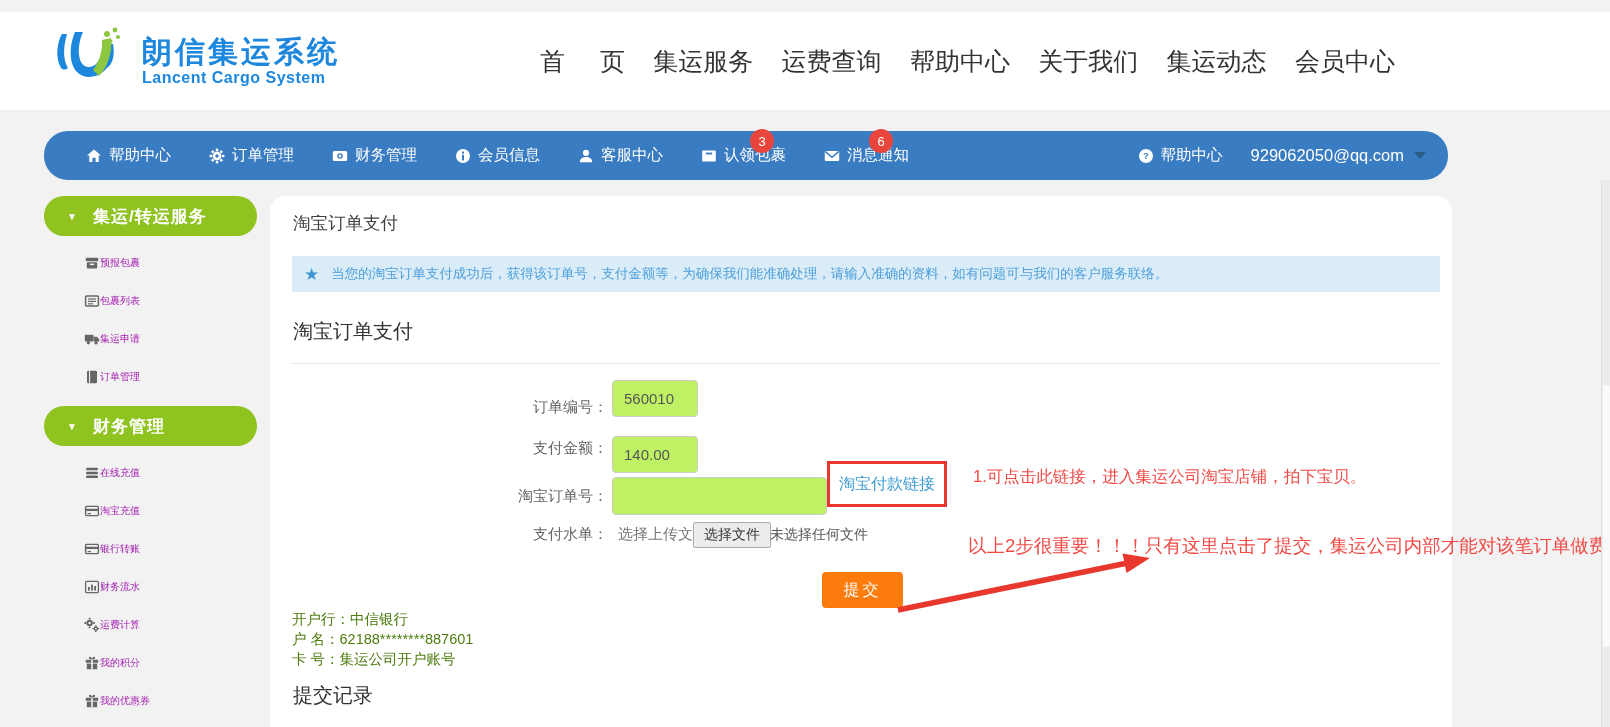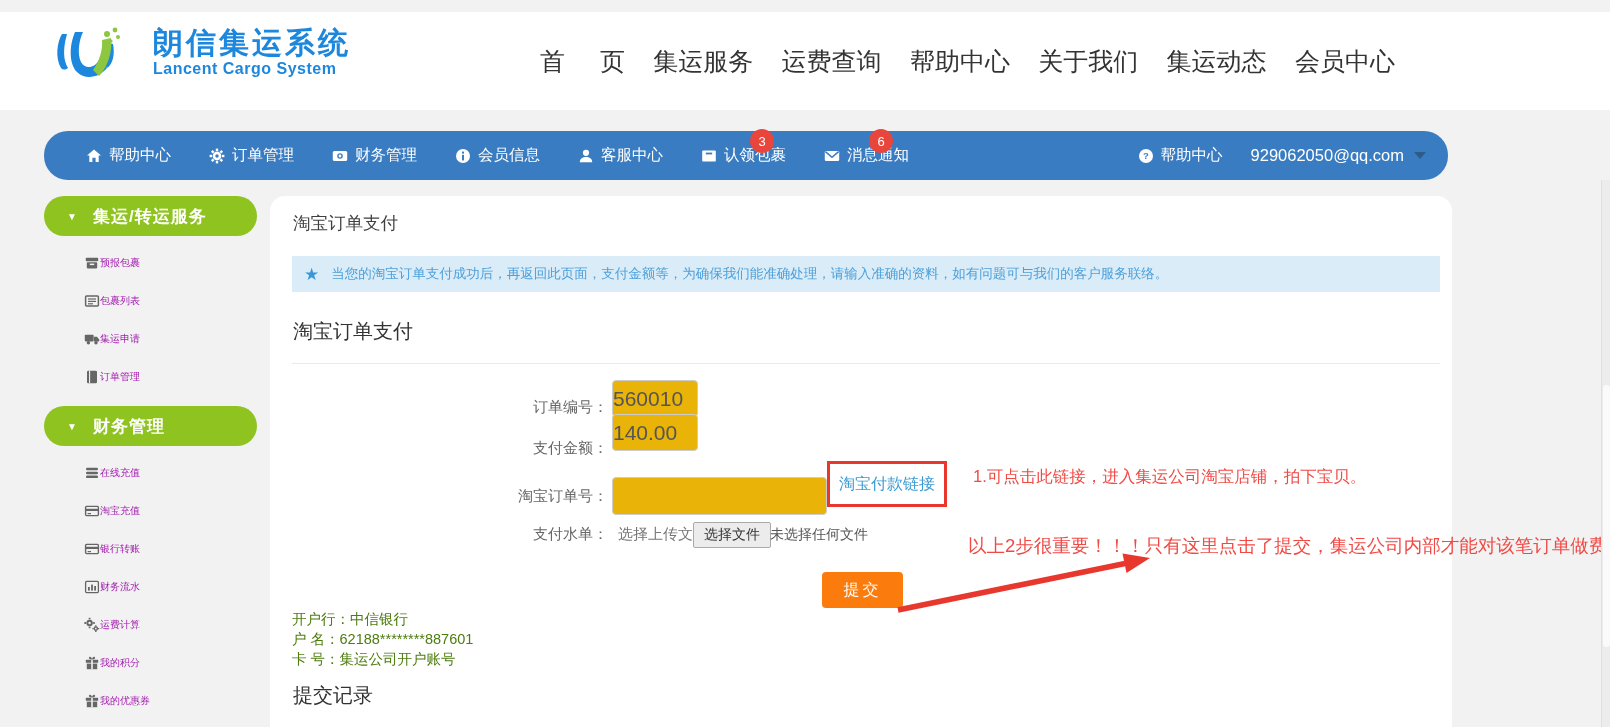--- a/index.html
+++ b/index.html
@@ -2,21 +2,21 @@
 <html><head>
 <meta charset="utf-8">
 <style>
   * { margin:0; padding:0; box-sizing:border-box; }
   html,body { background:#e9e9e9; }
   body { font-family:"Liberation Sans","DejaVu Sans",sans-serif; }
   .page { position:relative; width:1610px; height:727px; overflow:hidden; background:#f2f2f2; margin:0 auto; }
 
   
   .site-header { position:absolute; left:0; top:12px; width:1610px; height:98px; background:#ffffff; }
-  .logo { position:absolute; left:55px; top:14px; display:flex; gap:18px; cursor:pointer; }
+  .logo { position:absolute; left:55px; top:14px; display:flex; align-items:center; gap:7px; cursor:pointer; }
   .logo-mark { width:80px; height:70px; }
   .logo-text .cn { font-size:30px; font-weight:bold; color:#1c87dc; letter-spacing:3px; line-height:34px; }
   .logo-text .en { font-size:16px; font-weight:bold; color:#1c87dc; letter-spacing:0.5px; }
   .top-nav { position:absolute; left:540px; top:0; width:855px; height:98px; display:flex; align-items:center; justify-content:space-between; }
   .top-nav .tn-item { font-size:25px; color:#333; text-decoration:none; cursor:pointer; white-space:nowrap; }
   .top-nav .tn-item.wide { word-spacing:28px; }
 
   
   .member-bar { position:absolute; left:44px; top:131px; width:1404px; height:49px; background:#3a7cc1; border-radius:24px; }
   .mb-left { position:absolute; left:42px; top:0; height:49px; display:flex; align-items:center; gap:38px; }
@@ -40,23 +40,23 @@
   
   .card { position:absolute; left:270px; top:196px; width:1182px; height:560px; background:#fff; border-radius:15px 15px 0 0; }
   .page-title { position:absolute; left:23px; top:15px; font-size:17.5px; color:#404040; }
   .notice { position:absolute; left:22px; top:60px; width:1148px; height:36px; background:#daecf8; display:flex; align-items:center; padding-left:12px; gap:12px; }
   .notice .star { color:#3e97d3; font-size:17px; }
   .notice .ntext { color:#4da0da; font-size:13.5px; }
   .section-title { position:absolute; left:23px; top:122px; font-size:20px; color:#333; }
   .divider { position:absolute; left:22px; top:167px; width:1148px; height:1px; background:#e9e9e9; }
 
   .flabel { position:absolute; left:178px; width:160px; text-align:right; font-size:15px; color:#666; }
-  .finput { position:absolute; left:342px; height:37px; border:1px solid #ccc; border-radius:4px; font-size:21px; color:#555; outline:none; background:#eab308; font-family:inherit; }
+  .finput { position:absolute; left:342px; height:37px; border:1px solid #ccc; border-radius:4px; font-size:15px; color:#555; padding-left:11px; outline:none; background:#bef264; font-family:inherit; }
   .r1 { top:184px; } .r1l { top:192px; line-height:37px; }
-  .r2 { top:218px; } .r2l { top:233px; line-height:37px; }
+  .r2 { top:240px; } .r2l { top:233px; line-height:37px; }
   .r3 { top:281px; height:38px; } .r3l { top:281px; line-height:38px; }
   .pay-link-box { position:absolute; left:557px; top:265px; width:120px; height:46px; border:3px solid #e8372d; display:flex; align-items:center; justify-content:center; }
   .pay-link { color:#3d9ad1; font-size:16px; text-decoration:none; cursor:pointer; white-space:nowrap; }
   .r4l { top:322px; line-height:32px; }
   .file-hint { position:absolute; left:348px; top:322px; line-height:32px; font-size:15px; color:#777; }
   .file-btn { position:absolute; left:423px; top:326px; height:26px; padding:0 10px; background:#ececec; border:1px solid #aaa; border-radius:2px; font-size:14px; color:#333; cursor:pointer; font-family:inherit; }
   .file-empty { position:absolute; left:500px; top:322px; line-height:32px; font-size:14px; color:#555; }
   .submit-btn { position:absolute; left:552px; top:376px; width:81px; height:36px; background:#fb7c0d; color:#fff; border:none; border-radius:4px; font-size:16px; letter-spacing:3px; cursor:pointer; font-family:inherit; }
   .bank { position:absolute; left:22px; top:413px; font-size:14.5px; color:#4d7c0f; line-height:20px; }
   .records-title { position:absolute; left:23px; top:486px; font-size:20px; color:#333; }
@@ -341,21 +341,21 @@
       </li>
     </ul>
 
   </aside>
 
   <main class="card">
     <div class="page-title">淘宝订单支付</div>
 
     <div class="notice">
       <span class="star">★</span>
-      <span class="ntext">当您的淘宝订单支付成功后，再返回此页面，支付金额等，为确保我们能准确处理，请输入准确的资料，如有问题可与我们的客户服务联络。</span>
+      <span class="ntext">当您的淘宝订单支付成功后，获得该订单号，支付金额等，为确保我们能准确处理，请输入准确的资料，如有问题可与我们的客户服务联络。</span>
     </div>
 
     <div class="section-title">淘宝订单支付</div>
     <div class="divider"></div>
 
     <label class="flabel r1l">订单编号：</label>
     <input class="finput r1" style="width: 86px;" value="560010">
 
     <label class="flabel r2l">支付金额：</label>
     <input class="finput r2" style="width: 86px;" value="140.00">

